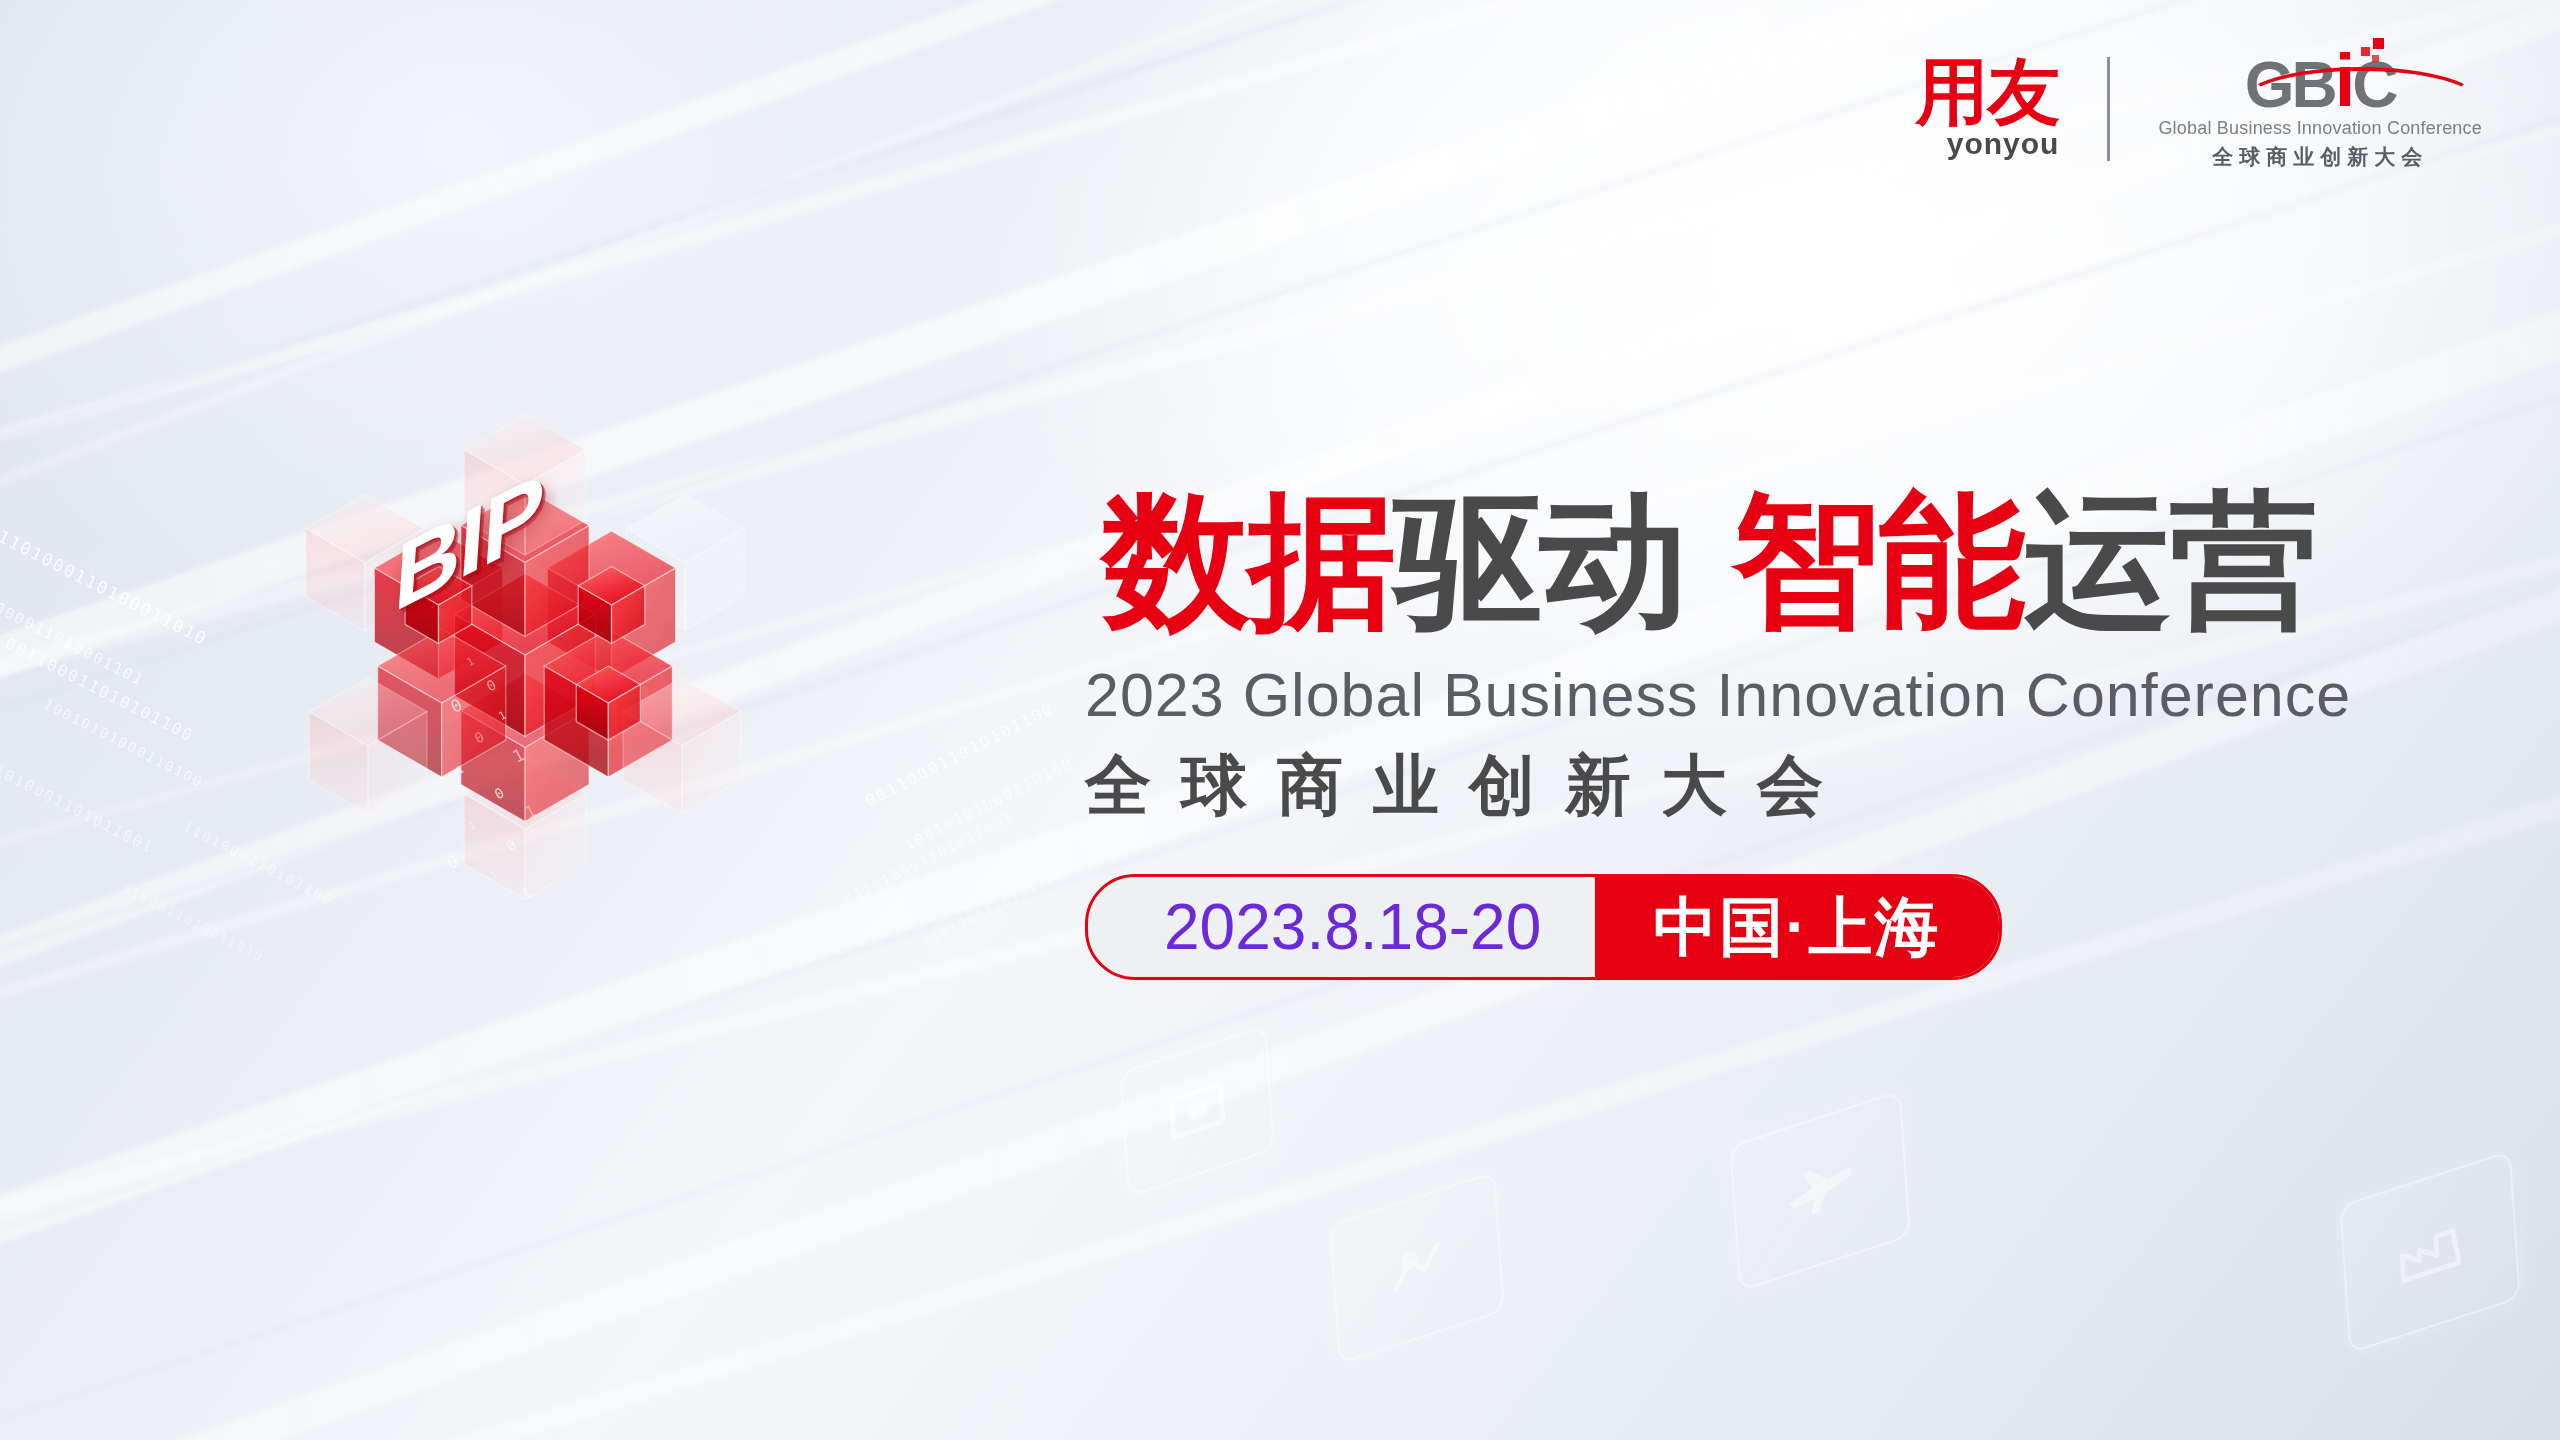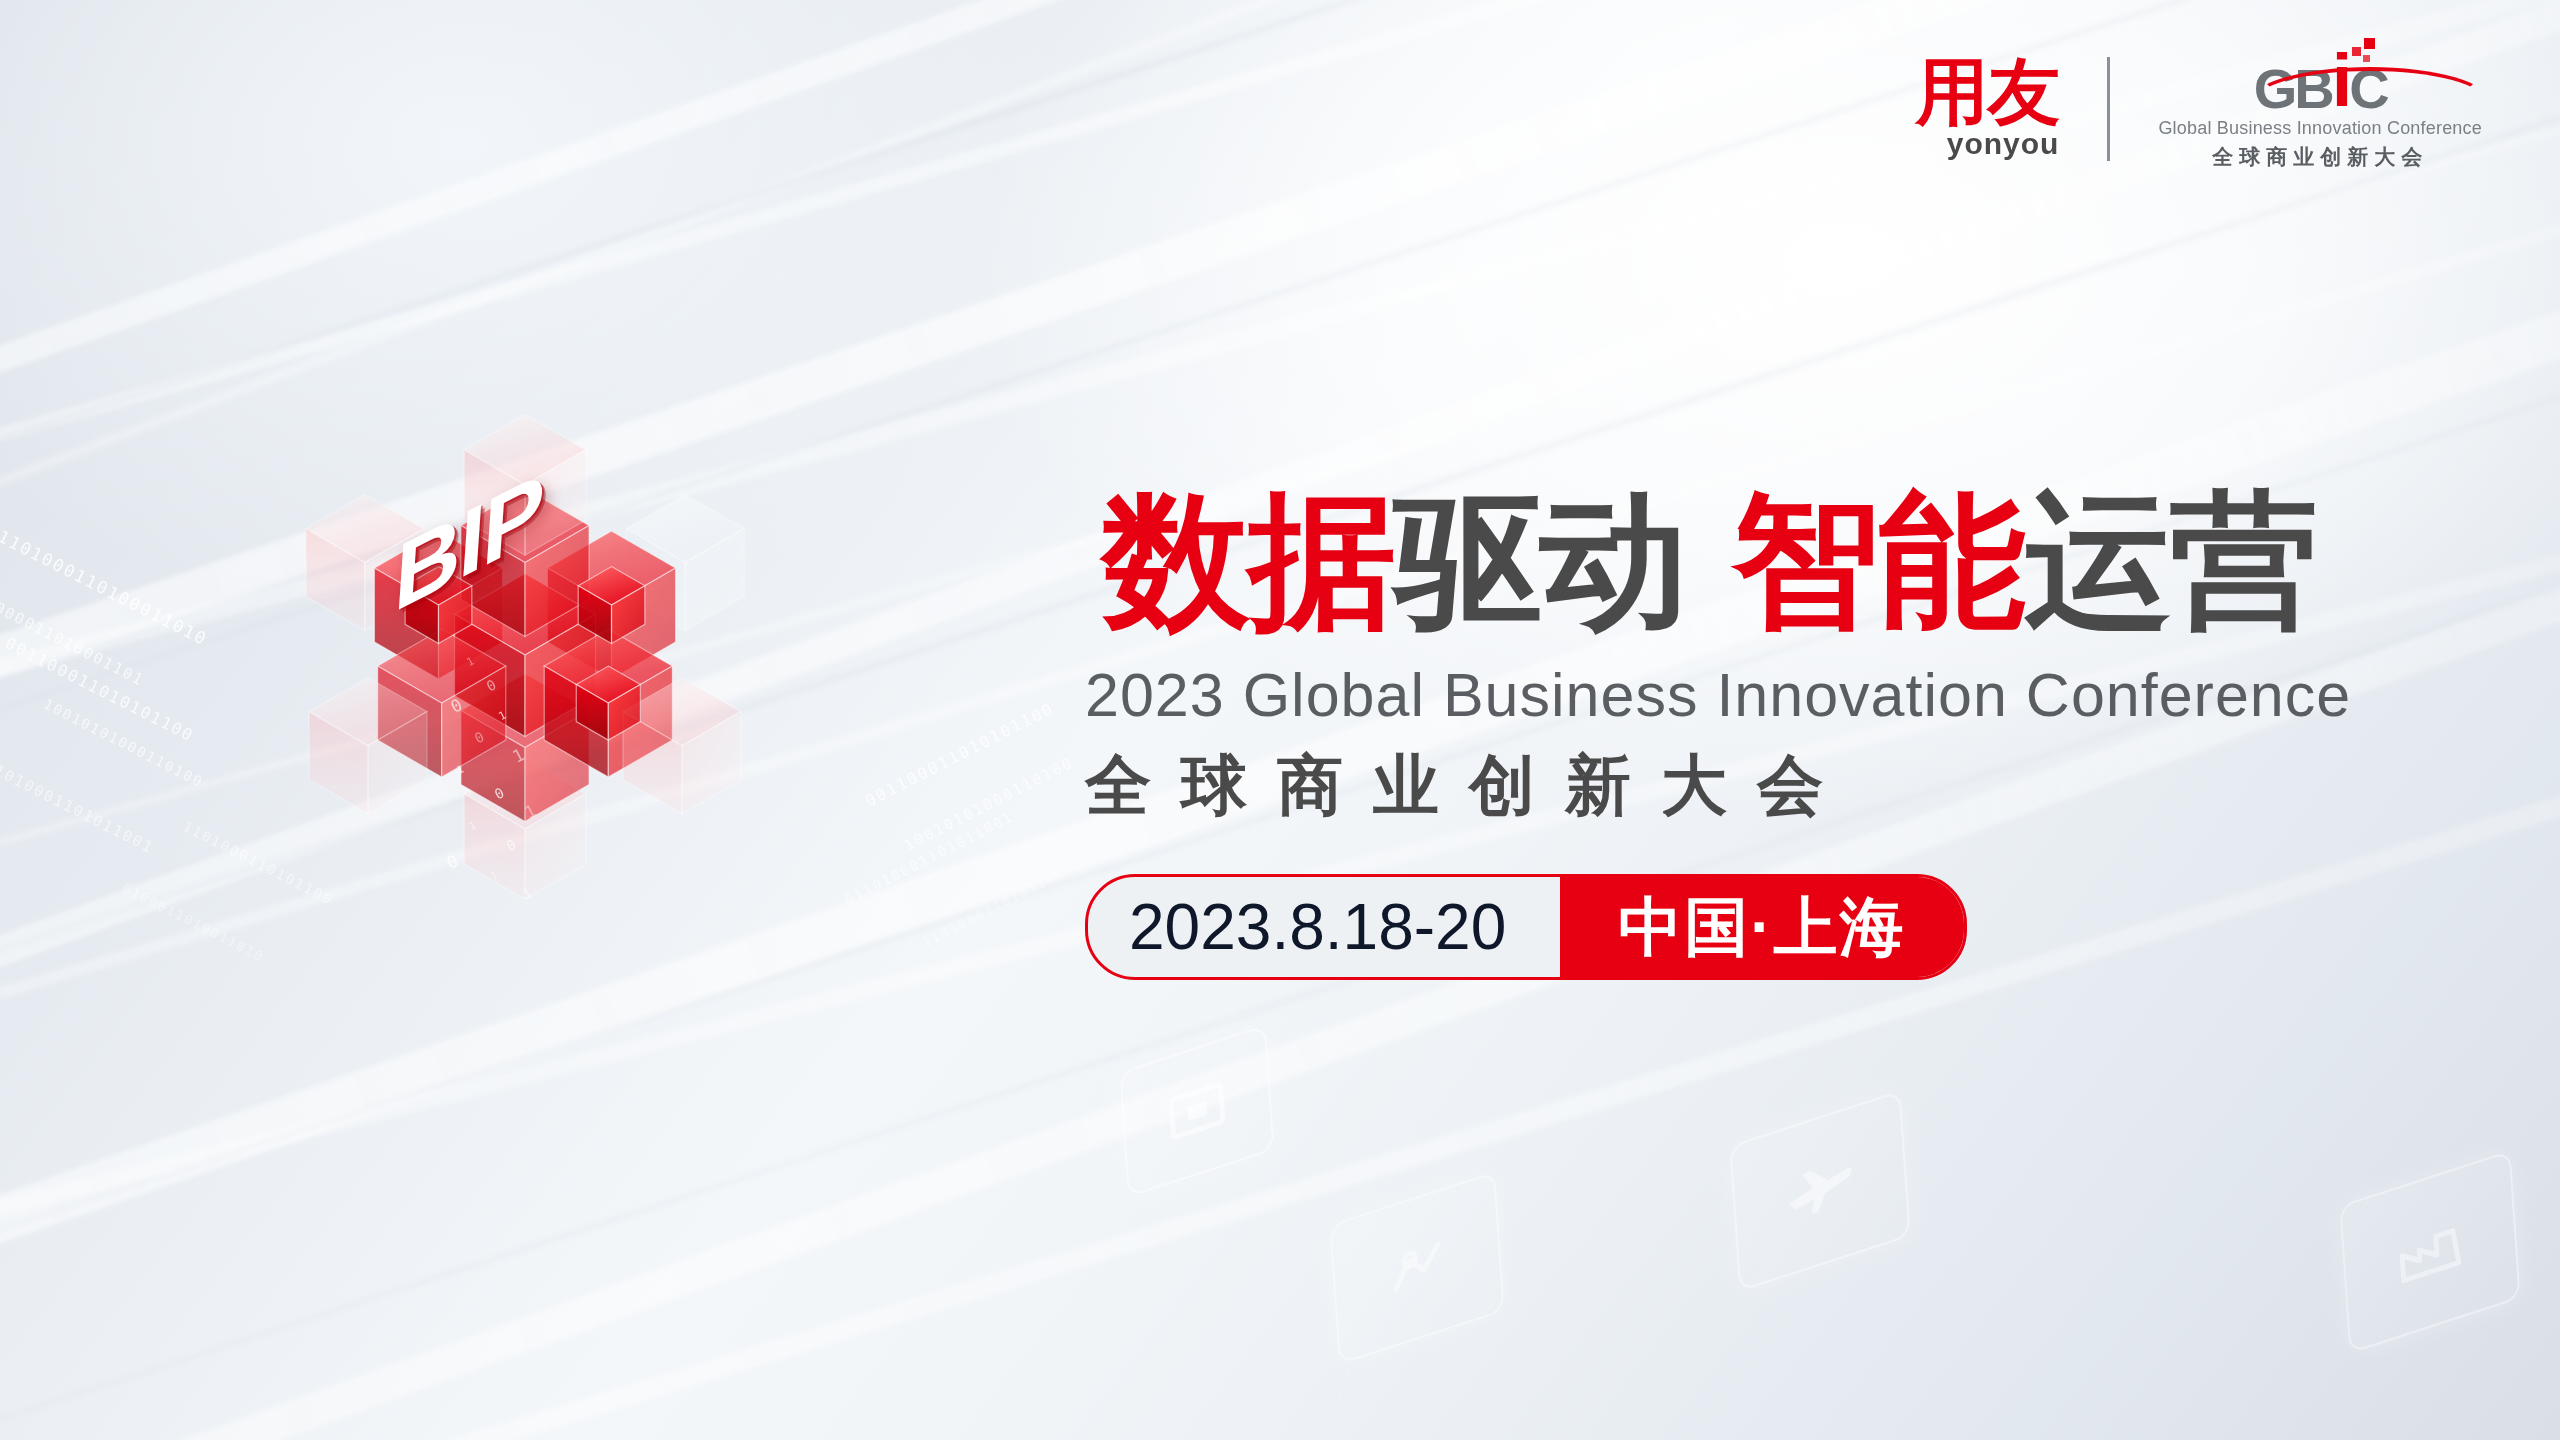--- a/index.html
+++ b/index.html
@@ -85,37 +85,37 @@
     margin-top:26px;font-size:66px;line-height:1;color:#4A4A4A;
     font-weight:bold;letter-spacing:30px;white-space:nowrap;
   }
 
   .pill{
     margin-top:56px;display:inline-flex;align-items:stretch;height:100px;
     border:3px solid #E60012;border-radius:50px;overflow:hidden;
     background:#EEF1F4;
   }
   .pill .date{
-    display:flex;align-items:center;padding:0 54px 0 41px;
-    font-size:64px;color:#0f172a;letter-spacing:0px;white-space:nowrap;font-weight:400;
+    display:flex;align-items:center;padding:0 54px 0 76px;
+    font-size:64px;color:#6d28d9;letter-spacing:0px;white-space:nowrap;font-weight:400;
   }
   .pill .loc{
     display:flex;align-items:center;padding:0 58px;background:#E60012;color:#fff;
     font-size:64px;font-weight:bold;letter-spacing:2px;white-space:nowrap;
   }
 
   
   .logos{position:absolute;right:78px;top:48px;display:flex;align-items:center;gap:48px;}
   .yonyou{display:flex;flex-direction:column;align-items:flex-end;}
   .yonyou .cn{font-size:73px;font-weight:bold;color:#E60012;line-height:.92;letter-spacing:-1px;}
   .yonyou .en{font-size:30px;font-weight:bold;color:#4A4A4A;letter-spacing:1px;margin-top:2px;}
   .divider{width:3px;height:104px;background:#8A9099;}
   .gbic{display:flex;flex-direction:column;align-items:center;position:relative;}
   .gbic .mark{position:relative;display:flex;align-items:flex-end;line-height:.9;}
-  .gbic .mark .g{font-size:56px;font-weight:bold;color:#6E7378;letter-spacing:-3px;}
+  .gbic .mark .g{font-size:64px;font-weight:bold;color:#6E7378;letter-spacing:-3px;}
   .gbic .mark .i{font-size:74px;font-weight:bold;color:#E60012;letter-spacing:-3px;}
   .gbic .pix{position:absolute;right:12px;top:-10px;width:34px;height:30px;}
   .gbic .pix b{position:absolute;background:#E60012;display:block;}
   .gbic .arc{position:absolute;left:-4px;bottom:18px;width:232px;height:30px;overflow:hidden;pointer-events:none;}
   .gbic .arc i{position:absolute;left:0;top:0;width:232px;height:62px;border-radius:50%;border:4px solid #E60012;border-color:#E60012 transparent transparent transparent;}
   .gbic .en{font-size:18px;color:#7A7F85;letter-spacing:.2px;margin-top:3px;white-space:nowrap;}
   .gbic .cn{font-size:21px;color:#5A5E63;font-weight:bold;letter-spacing:6px;margin-top:4px;white-space:nowrap;}
 </style>
 </head>
 <body>

